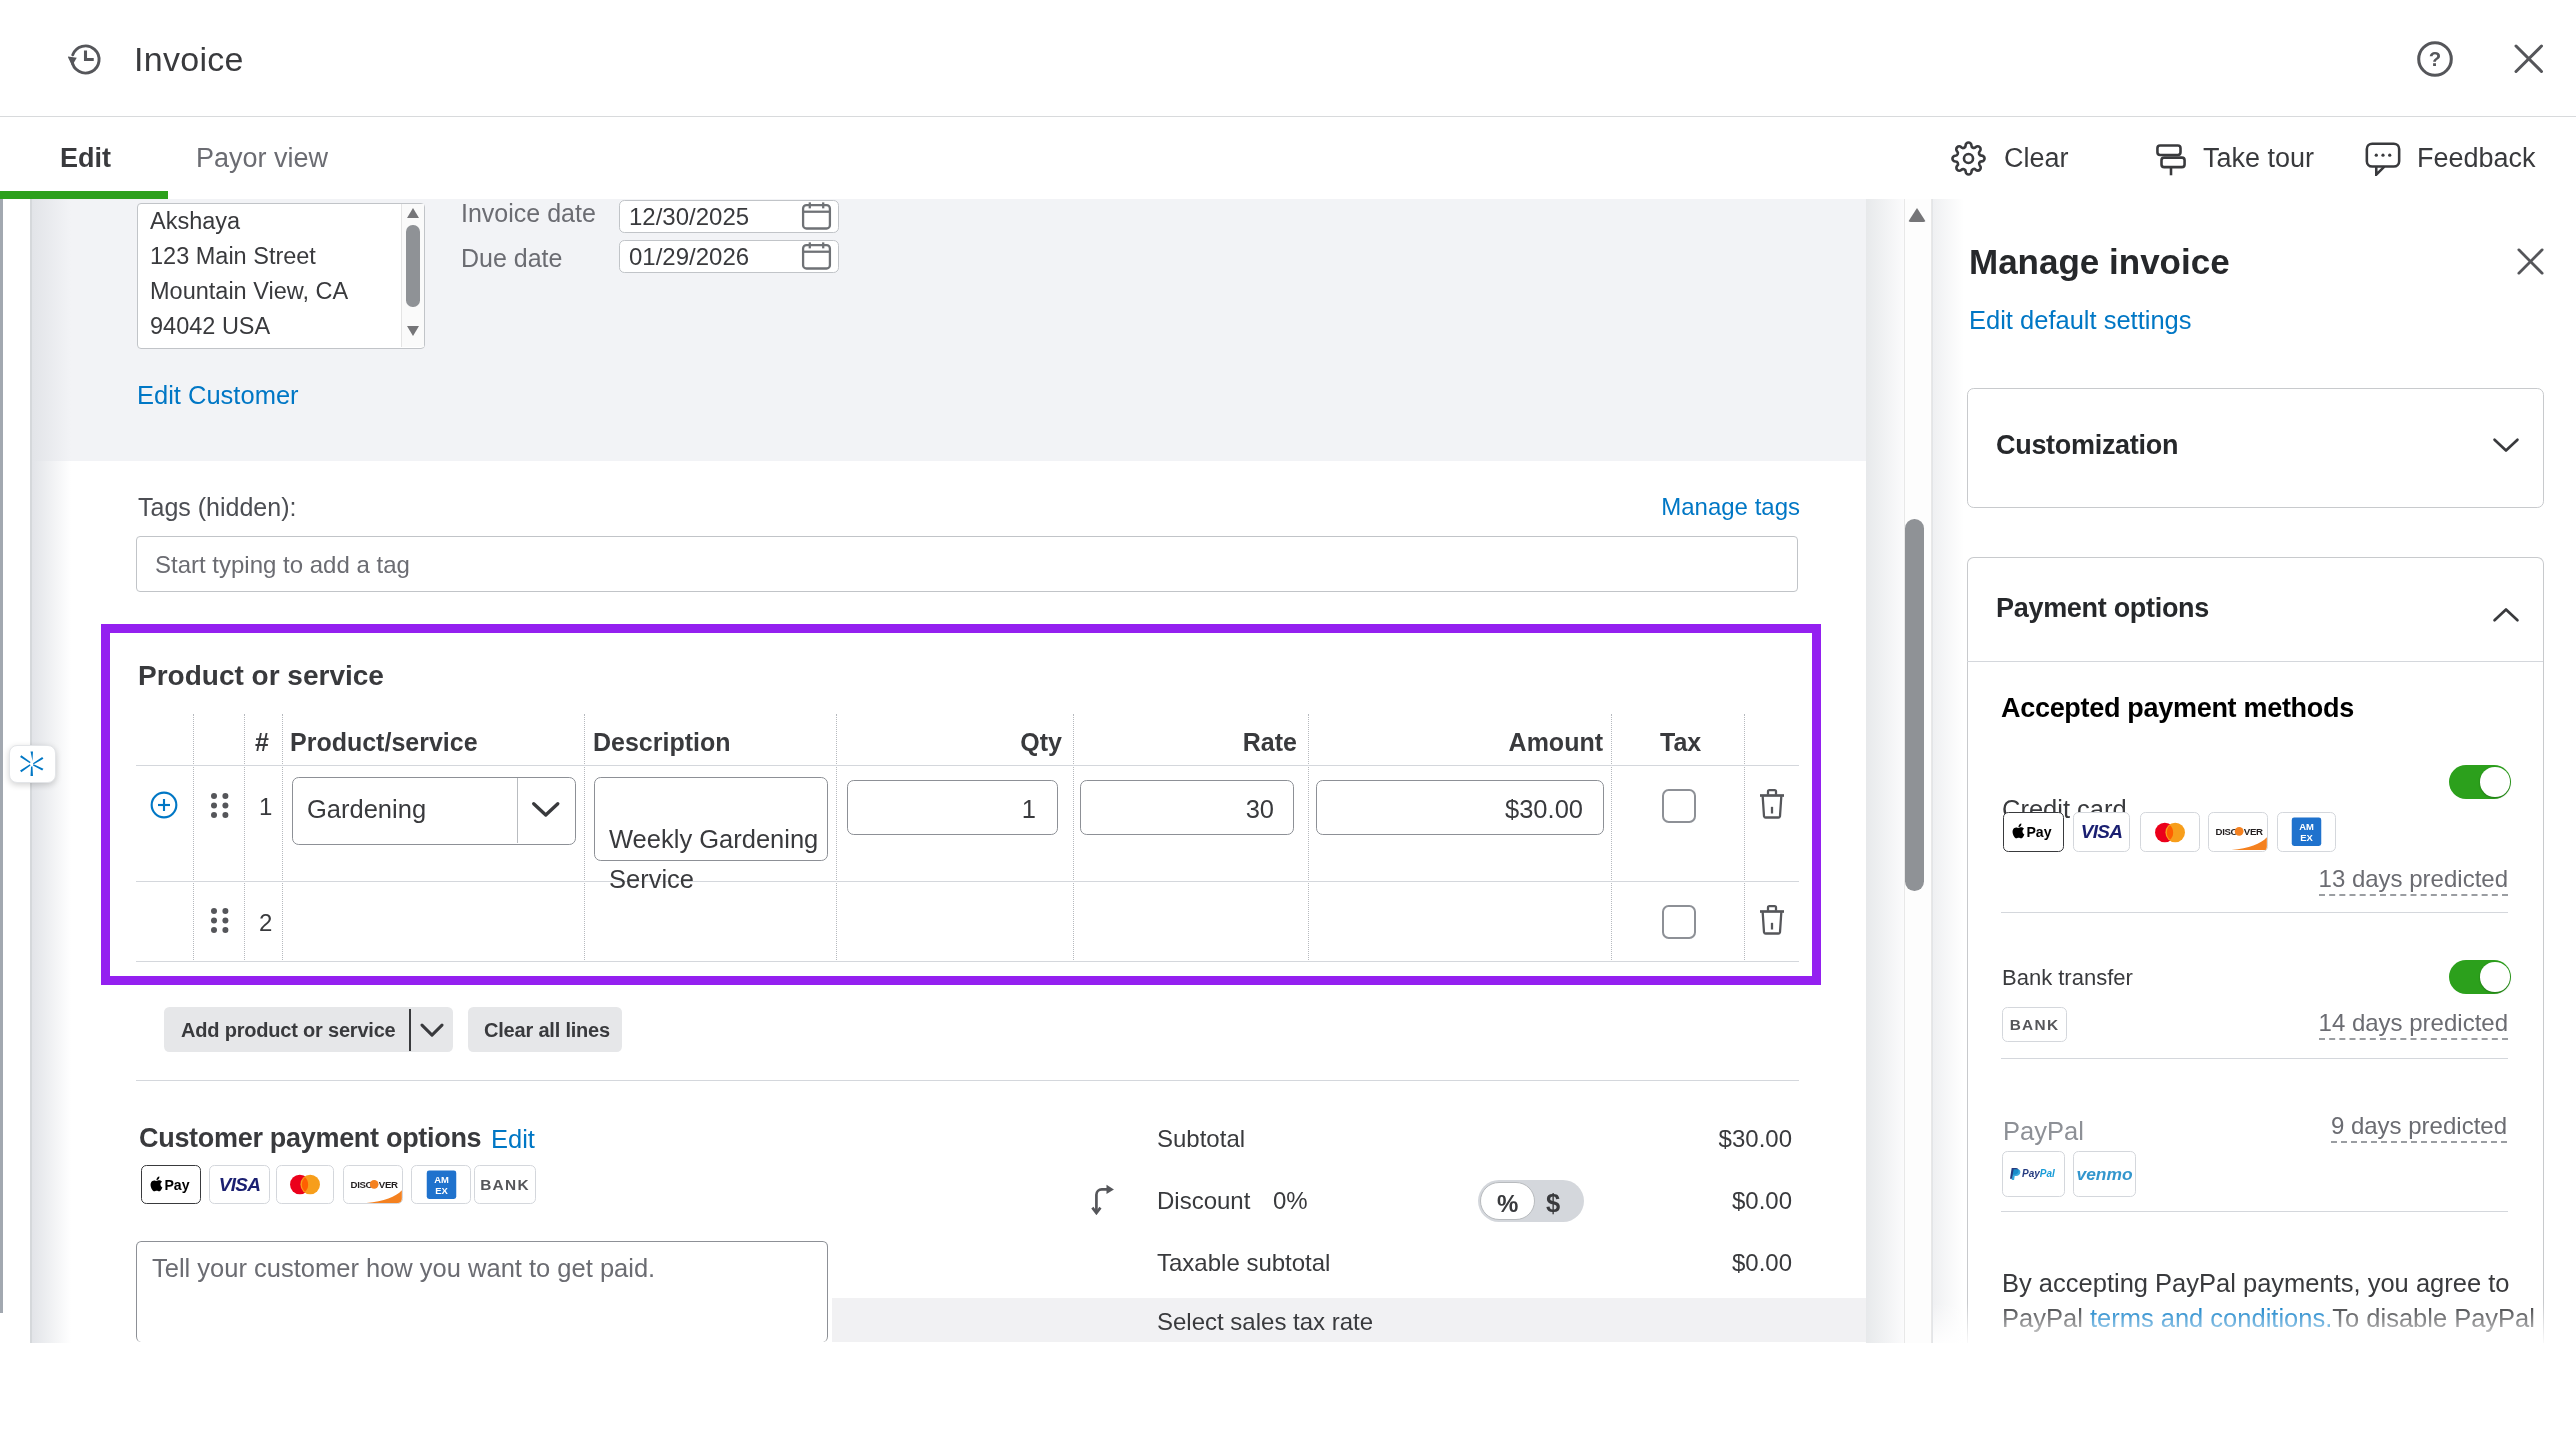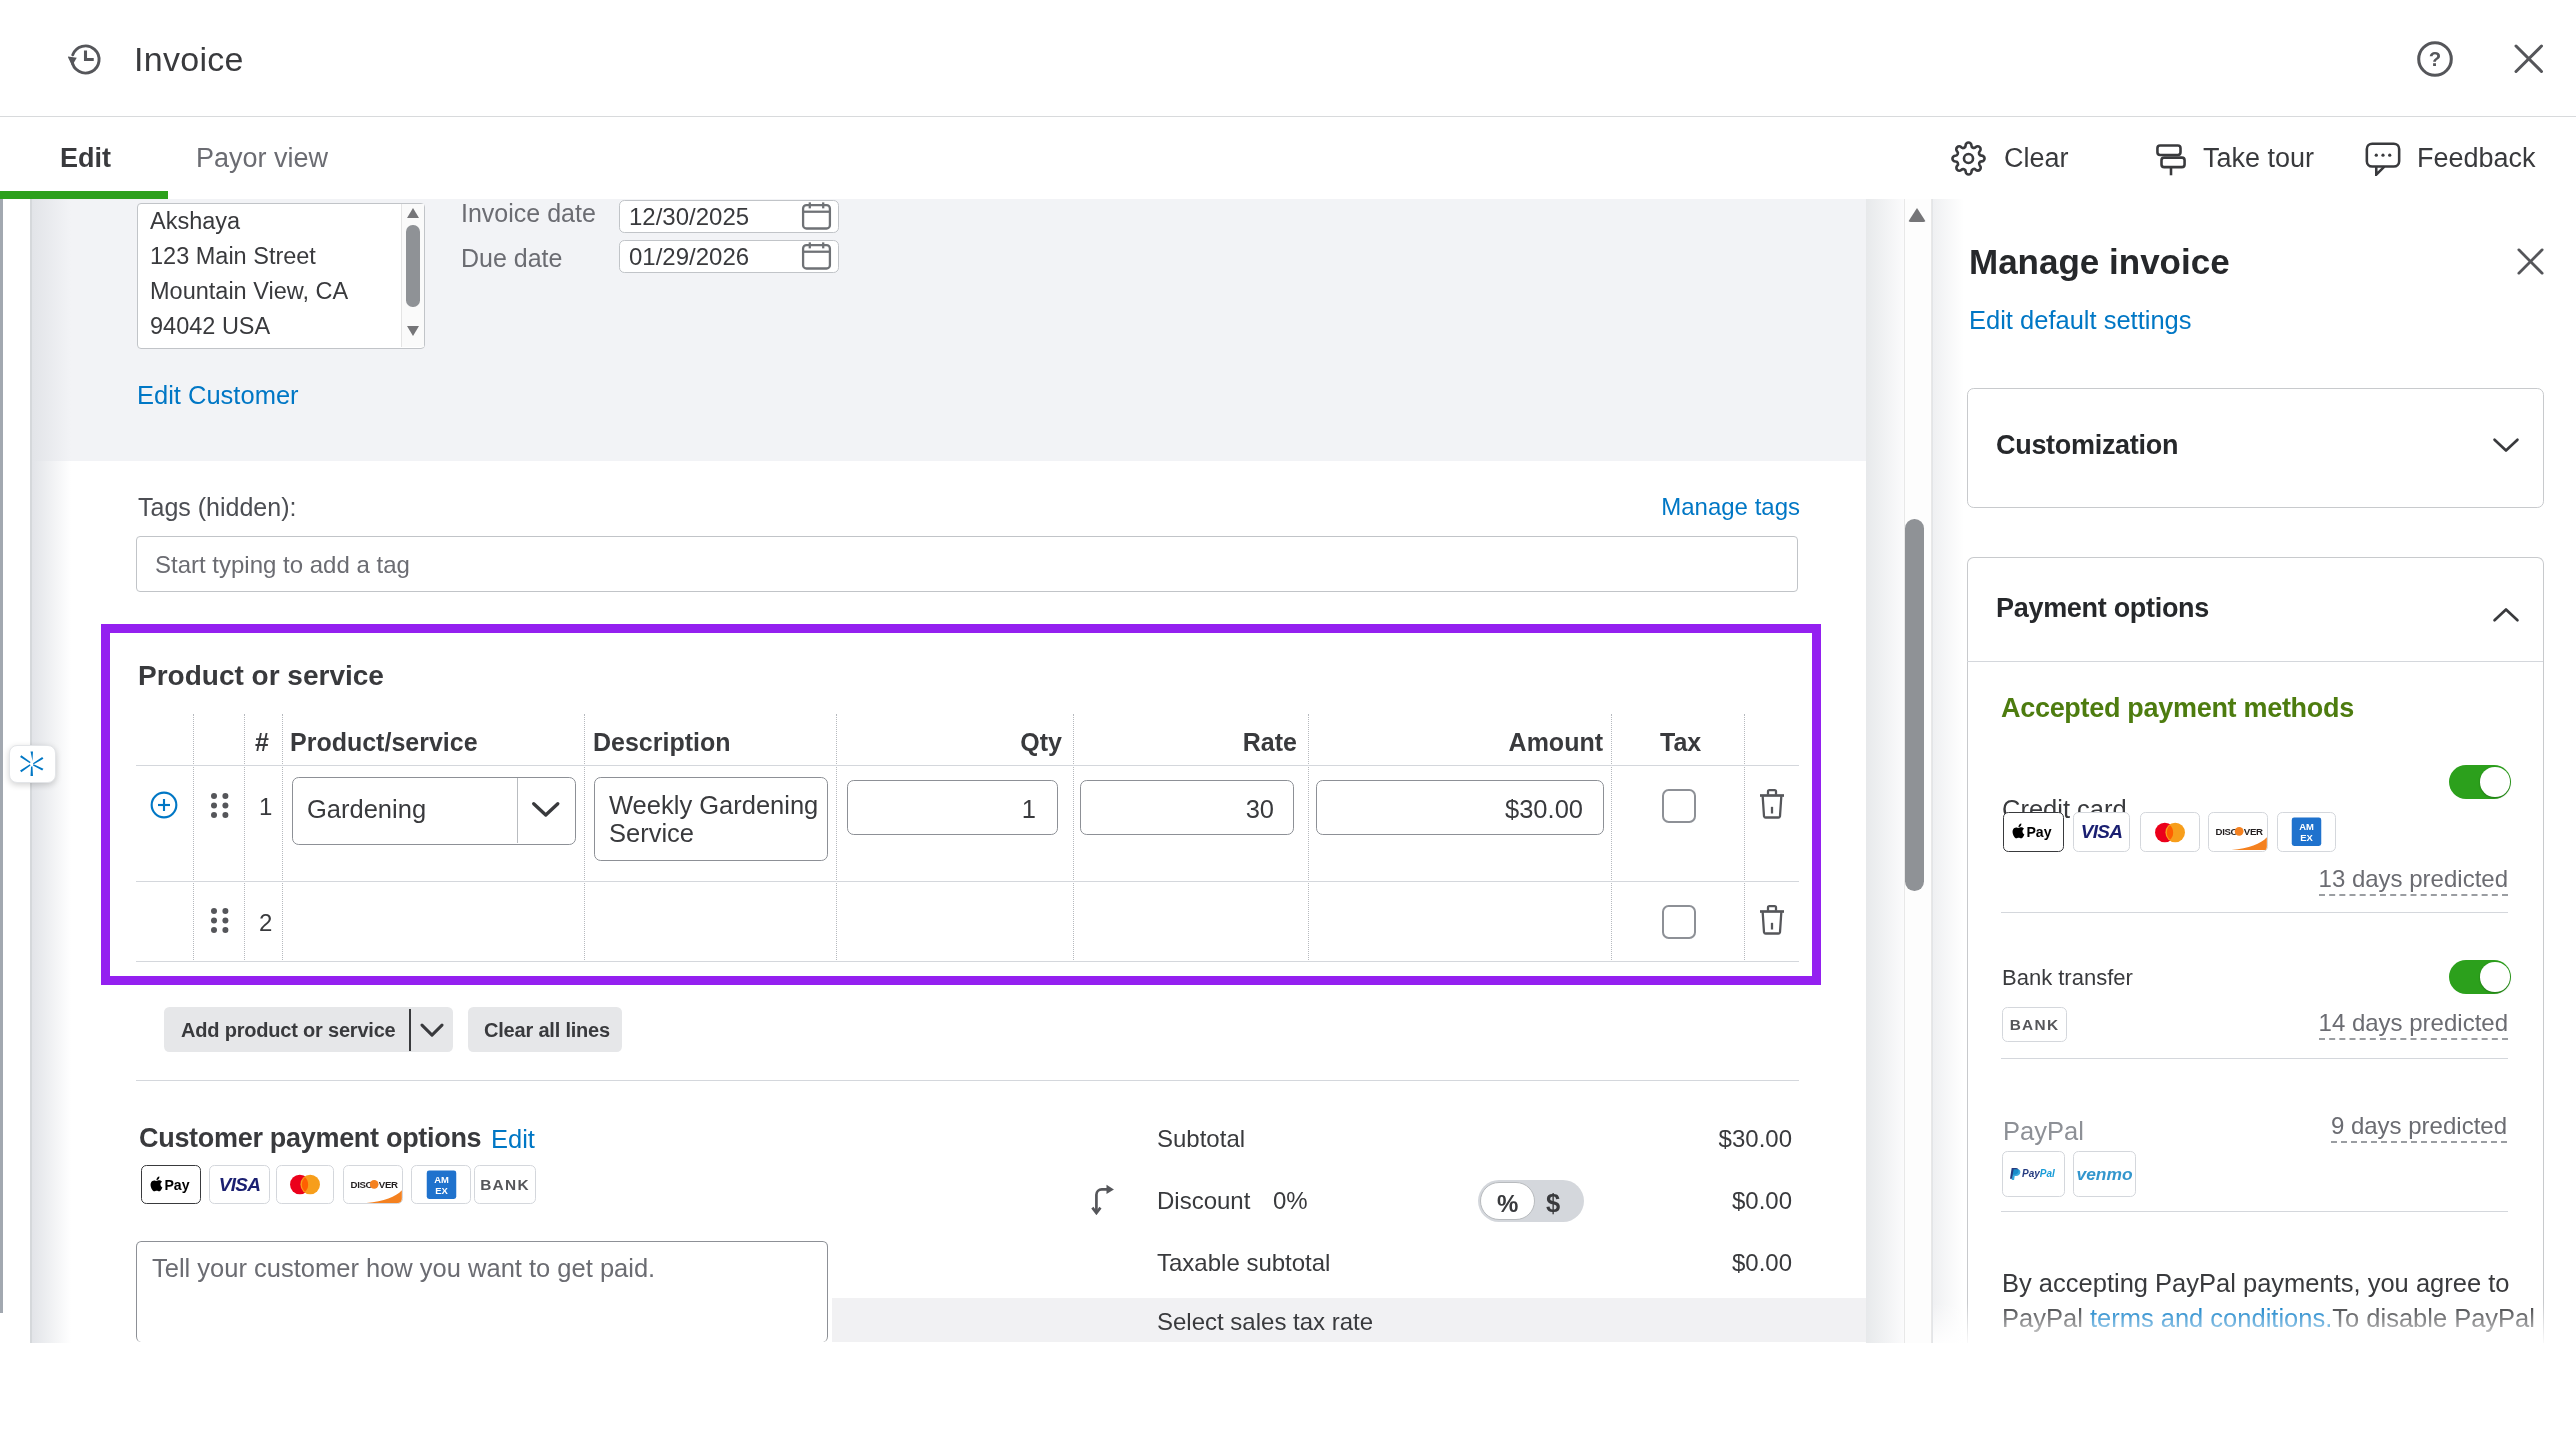--- a/index.html
+++ b/index.html
@@ -146,21 +146,21 @@
   <div class="abs" style="left:259px;top:594px;font-size:24px;">1</div>
 
   <div class="abs" style="left:292px;top:578px;width:284px;height:68px;background:#fff;border:1.3px solid #8d9096;border-radius:6.7px;"></div>
   <div class="abs" style="left:307px;top:596px;font-size:25.5px;color:#393a3d;">Gardening</div>
   <div class="abs" style="left:517px;top:579px;width:1.3px;height:65px;background:#b9bcc0;"></div>
   <svg class="abs" style="left:531px;top:602px" width="29.5" height="17.4" viewBox="0 0 44 26" fill="none" stroke="#393a3d" stroke-width="5" stroke-linecap="round" stroke-linejoin="round">
         <path d="M 4 4 L 22 21 L 40 4"></path>
       </svg>
 
   <div class="abs" style="left:594px;top:578px;width:234px;height:84px;background:#fff;border:1.3px solid #8d9096;border-radius:6.7px;"></div>
-  <div class="abs" style="left:609px;top:592px;font-size:25.5px;color:#393a3d;line-height:28px;">Weekly Gardening<br>Service</div>
+  <div class="abs" style="left:609px;top:620px;font-size:25.5px;color:#393a3d;line-height:40px;">Weekly Gardening<br>Service</div>
 
   <div class="abs" style="left:847px;top:581px;width:211px;height:55px;background:#fff;border:1.3px solid #8d9096;border-radius:6.7px;"></div>
   <div class="abs" style="left:902px;top:596px;width:134px;text-align:right;font-size:25.5px;">1</div>
 
   <div class="abs" style="left:1080px;top:581px;width:214px;height:55px;background:#fff;border:1.3px solid #8d9096;border-radius:6.7px;"></div>
   <div class="abs" style="left:1140px;top:596px;width:134px;text-align:right;font-size:25.5px;">30</div>
 
   <div class="abs" style="left:1316px;top:581px;width:288px;height:55px;background:#fff;border:1.3px solid #8d9096;border-radius:6.7px;"></div>
   <div class="abs" style="left:1449px;top:596px;width:134px;text-align:right;font-size:25.5px;">$30.00</div>
 
@@ -272,21 +272,21 @@
         <path d="M 4 4 L 22 21 L 40 4"></path>
       </svg>
 
   <div class="abs" style="left:34px;top:358px;width:577px;height:786px;border:1.3px solid #c8cacd;border-radius:6.7px 6.7px 0 0;border-bottom:none;"></div>
   <div class="abs" style="left:63px;top:394px;font-size:27px;font-weight:700;color:#26282b;letter-spacing:-0.3px;">Payment options</div>
   <svg class="abs" style="left:559px;top:407px" width="28" height="17" viewBox="0 0 44 26" fill="none" stroke="#393a3d" stroke-width="4.2" stroke-linecap="round" stroke-linejoin="round">
         <path d="M 4 22 L 22 5 L 40 22"></path>
       </svg>
   <div class="abs" style="left:34px;top:462px;width:576px;height:1.3px;background:#d4d7dc;"></div>
 
-  <div class="abs" style="left:68px;top:494px;font-size:27px;font-weight:700;color:#4d7c0f;letter-spacing:-0.3px;">Accepted payment methods</div>
+  <div class="abs" style="left:68px;top:494px;font-size:27px;font-weight:700;color:#000000;letter-spacing:-0.3px;">Accepted payment methods</div>
 
   <div class="abs" style="left:69px;top:596px;font-size:25.5px;color:#393a3d;">Credit card</div>
 
   <div class="abs" style="left:516px;top:566px;width:62px;height:34px;background:#2ca01c;border-radius:17px;"></div>
   <div class="abs" style="left:547px;top:568px;width:29.5px;height:29.5px;background:#fff;border-radius:50%;box-shadow:0 0.7px 2px rgba(0,0,0,0.3);"></div>
 
   <div class="chip" style="left:70px;top:613px;width:61px;height:40px;border-color:#393a3d;">
     <svg width="43" height="20" viewBox="0 0 72 34">
       <path d="M12.8 6.2 c1.5-1.9 1.3-3.8 1.2-4.5 -1.3 0.1-2.9 0.9-3.8 2 -0.8 1-1.5 2.9-1.3 4.5 1.5 0.1 3-0.7 3.9-2z M14 8.5 c-2.2-0.1-4 1.2-5 1.2 -1.1 0-2.6-1.1-4.3-1.1 -2.2 0-4.2 1.3-5.3 3.3 -2.3 3.9-0.6 9.8 1.6 13 1.1 1.6 2.4 3.3 4.1 3.3 1.6-0.1 2.2-1 4.2-1 2 0 2.5 1 4.3 1 1.8 0 2.9-1.6 4-3.2 1.2-1.8 1.7-3.6 1.8-3.7 -0.1 0-3.4-1.3-3.4-5.2 0-3.3 2.7-4.8 2.8-4.9 -1.5-2.3-3.9-2.6-4.8-2.7z" fill="#000" transform="translate(2,1) scale(0.95)"></path>
       <text x="24" y="26" font-family="Liberation Sans" font-size="24" font-weight="600" fill="#000">Pay</text>

